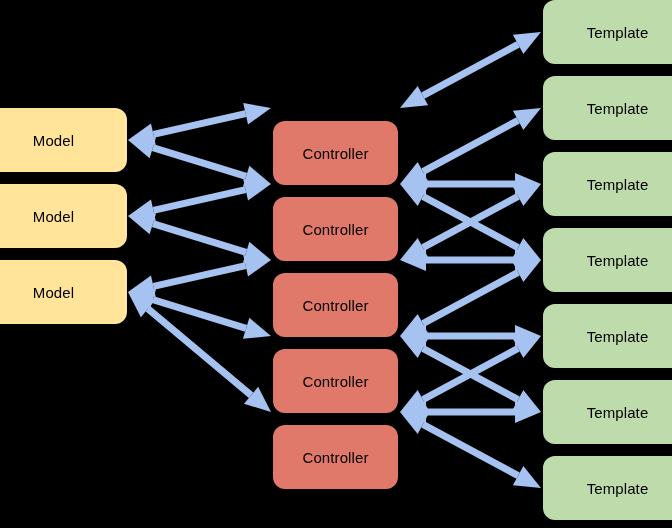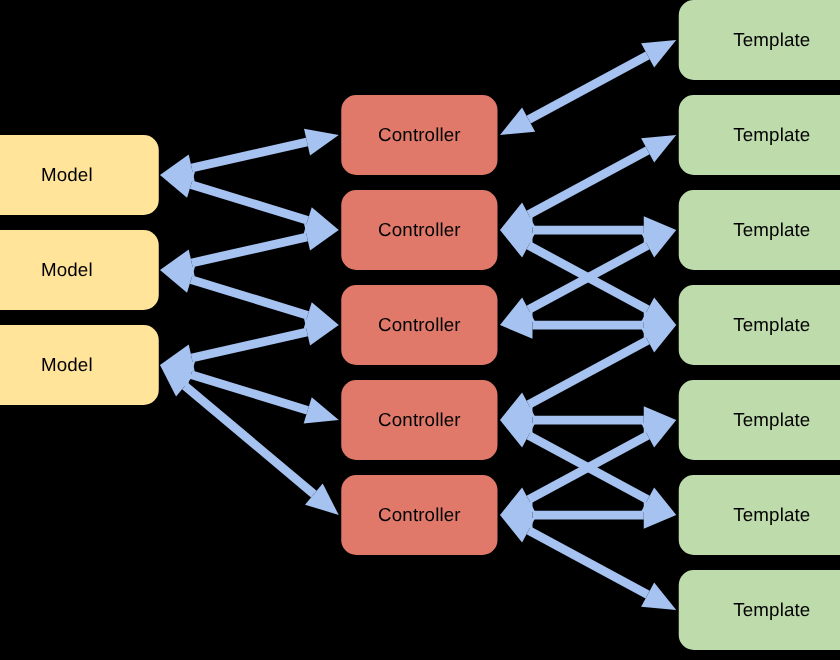--- a/index.html
+++ b/index.html
@@ -2,21 +2,21 @@
 <html><head>
 <meta charset="utf-8">
 <style>
   html,body{margin:0;padding:0;background:#000;}
   body{font-family:"Liberation Sans", sans-serif;}
   #canvas{position:relative;width:672px;height:528px;background:#000000;overflow:hidden;}
   .node{position:absolute;display:flex;align-items:center;justify-content:center;
         border-radius:12px;box-sizing:border-box;font-size:15px;color:#000000;
         letter-spacing:0.1px;}
   .node.model{background:#ffe49a;}
-  .node.controller{background:#e0796a;}
+  .node.controller{background:#e0796a;margin-top:45px;}
   .node.template{background:#bedcab;}
   #edges{position:absolute;left:0;top:0;width:672px;height:528px;}
 </style>
 </head>
 <body>
 
 <div id="canvas">
   <svg id="edges" viewBox="0 0 672 528" xmlns="http://www.w3.org/2000/svg">
       <g>
         <line x1="153.37248610746872" y1="134.32224087105595" x2="245.62751389253128" y2="113.67775912894405" stroke="#a5c2f0" stroke-width="7"></line>

